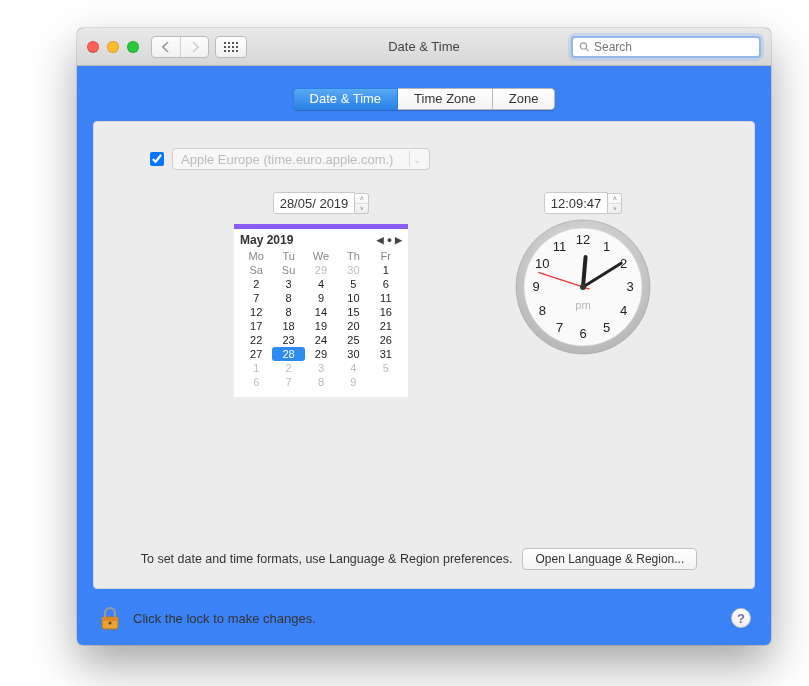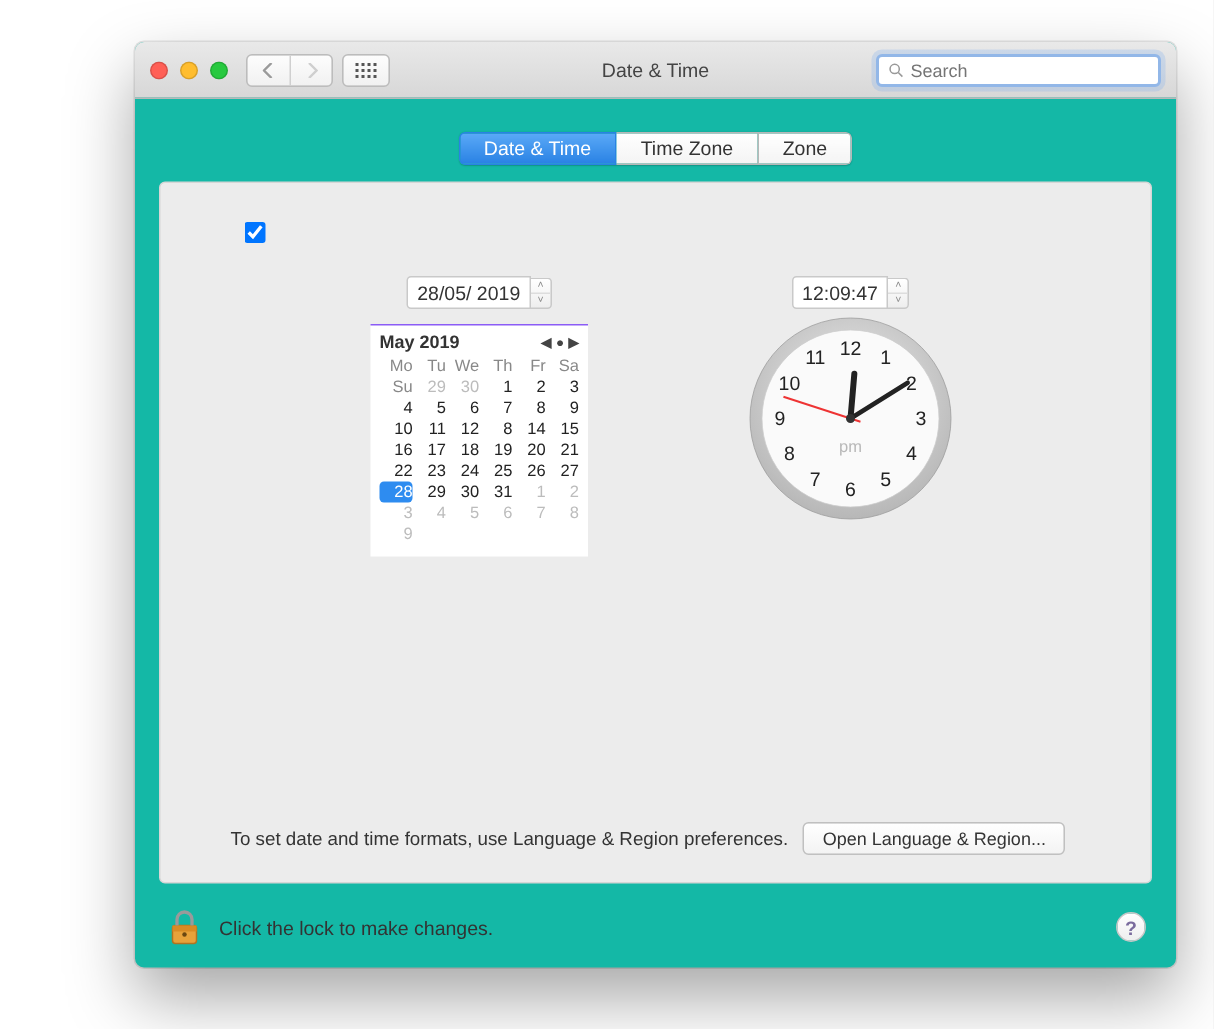--- a/index.html
+++ b/index.html
@@ -11,25 +11,24 @@
   position: relative;
   font-size: 13px;
   color: #333;
 }
 .window {
   position: absolute;
   left: 77px;
   top: 28px;
   width: 694px;
   height: 617px;
-  background: #14b8a6;
+  background: #3b82f6;
   border-radius: 6px;
   box-shadow: 0 20px 45px rgba(0,0,0,0.35), 0 0 0 1px rgba(0,0,0,0.1);
   overflow: hidden;
-  margin-left: 13px;
 }
 .titlebar {
   height: 38px;
   background: linear-gradient(#e9e9e9,#d7d7d7);
   border-bottom: 1px solid #b8b8b8;
   display: flex;
   align-items: center;
   padding: 0 10px;
   position: relative;
 }
@@ -161,37 +160,37 @@
   width:14px;
   border:1px solid #c9c9c9; border-left:none;
   border-radius:0 3px 3px 0;
   display:flex; flex-direction:column;
   background:linear-gradient(#fff,#eee);
 }
 .stepper div { flex:1; font-size:7px; color:#888; text-align:center; line-height:9px; }
 .stepper div:first-child { border-bottom:1px solid #ddd; }
 .calendar {
   margin-top:10px;
-  width:145px;
+  width:174px;
   background:#fff;
-  border-top:1px solid #8b5cf6;
+  border-top:5px solid #8b5cf6;
   padding:4px 6px 8px 6px;
 }
 .calhead {
   display:flex; align-items:center;
   font-weight:bold; font-size:12px;
   margin-bottom:2px;
 }
 .calhead .spacer { flex:1; }
 .calnav { display:flex; gap:3px; align-items:center; font-size:9px; color:#444; }
 .calnav span { cursor:default; }
 .calgrid {
-  display:grid; grid-template-columns:repeat(6,1fr);
+  display:grid; grid-template-columns:repeat(5,1fr);
   gap:0;
-  text-align:right;
+  text-align:center;
   font-size:11px;
 }
 .calgrid .dow { color:#888; font-weight:400; padding:1px 0; }
 .calgrid .d { padding:1px 0; color:#222; }
 .calgrid .d.mute { color:#bcbcbc; }
 .calgrid .d.sel {
   background:#2e8cf0; color:#fff; border-radius:3px;
 }
 .clock {
   margin-top:-2px;
@@ -279,20 +278,24 @@
           <div class="tab active">Date &amp; Time</div>
           <div class="tab">Time Zone</div>
           <div class="tab">Zone</div>
         </div>
     </div>
 
     <div class="panel">
 
       <div class="autorow">
         <input type="checkbox" id="auto-cb" checked="" style="">
+        <div class="combo">
+          <span>Apple Europe (time.euro.apple.com.)</span>
+          <div class="arr">⌄</div>
+        </div>
       </div>
 
       <div class="content">
 
         <div class="datecol">
           <div class="stepper-holder">
             <div class="stepfield">28/05/ 2019</div>
             <div class="stepper">
               <div>˄</div>
               <div>˅</div>

